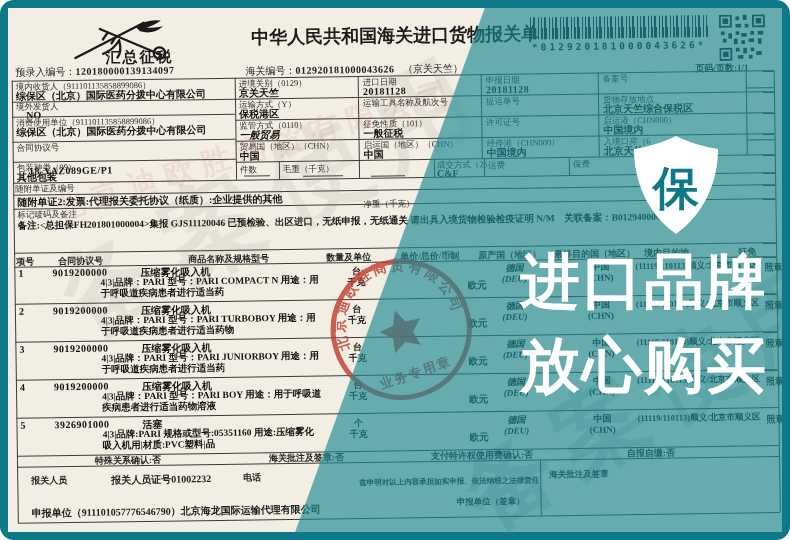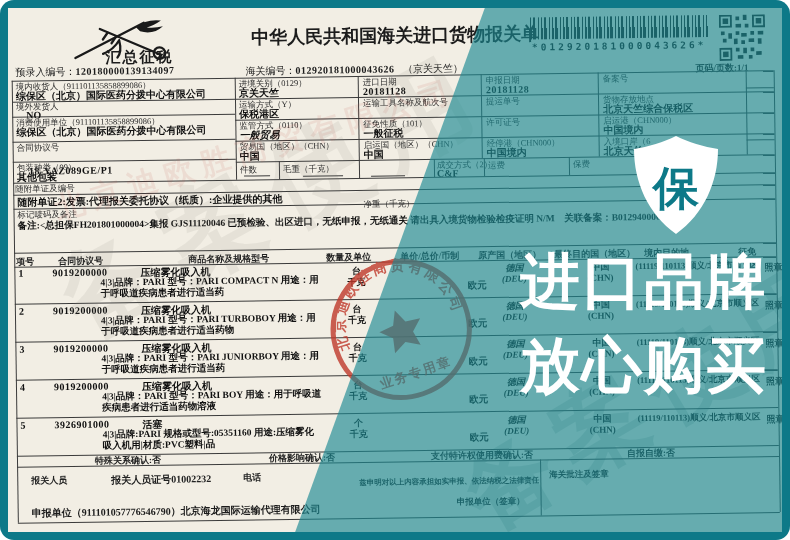--- a/index.html
+++ b/index.html
@@ -293,21 +293,21 @@
         <circle cx="75" cy="75" r="68" fill="none" stroke="#c03a2c" stroke-width="5"></circle>
         <path id="arc" d="M 22 85 A 55 55 0 1 1 128 85" fill="none"></path>
         <text font-size="14" fill="#c03a2c" font-weight="bold" letter-spacing="3">
           <textPath href="#arc" startOffset="4%">北京迪欧胜商贸有限公司</textPath>
         </text>
         <path d="M75 55 l6.5 14 15 1.6 -11 10.3 3 14.8 -13.5 -7.5 -13.5 7.5 3 -14.8 -11 -10.3 15 -1.6 Z" fill="#c03a2c"></path>
         <text x="75" y="125" font-size="13" fill="#c03a2c" font-weight="bold" text-anchor="middle" letter-spacing="2">业务专用章</text>
       </svg>
 
       <div class="hdr" style="left:84px;top:443px;">特殊关系确认:否</div>
-      <div class="hdr" style="left:258px;top:443px;">价格影响确认:否</div>
+      <div class="hdr" style="left:258px;top:443px;">海关批注及签章:否</div>
       <div class="hdr" style="left:420px;top:443px;">支付特许权使用费确认:否</div>
       <div class="hdr" style="left:616px;top:443px;">自报自缴:否</div>
 
       <div class="hdr" style="left:20px;top:462px;">报关人员</div>
       <div class="hdr" style="left:100px;top:462px;font-size:10px;">报关人员证号01002232</div>
       <div class="hdr" style="left:232px;top:462px;">电话</div>
       <div class="abs" style="left:348px;top:470px;font-size:7.5px;font-weight:bold;white-space:nowrap;">兹申明对以上内容承担如实申报、依法纳税之法律责任</div>
       <div class="abs" style="left:445px;top:490px;font-size:8.5px;font-weight:bold;">申报单位（签章）</div>
       <div class="abs" style="left:538px;top:464px;font-size:8.5px;font-weight:bold;">海关批注及签章</div>
       <div class="abs" style="left:20px;top:494px;font-size:10px;font-weight:bold;white-space:nowrap;">申报单位（911101057776546790）北京海龙国际运输代理有限公司</div>

